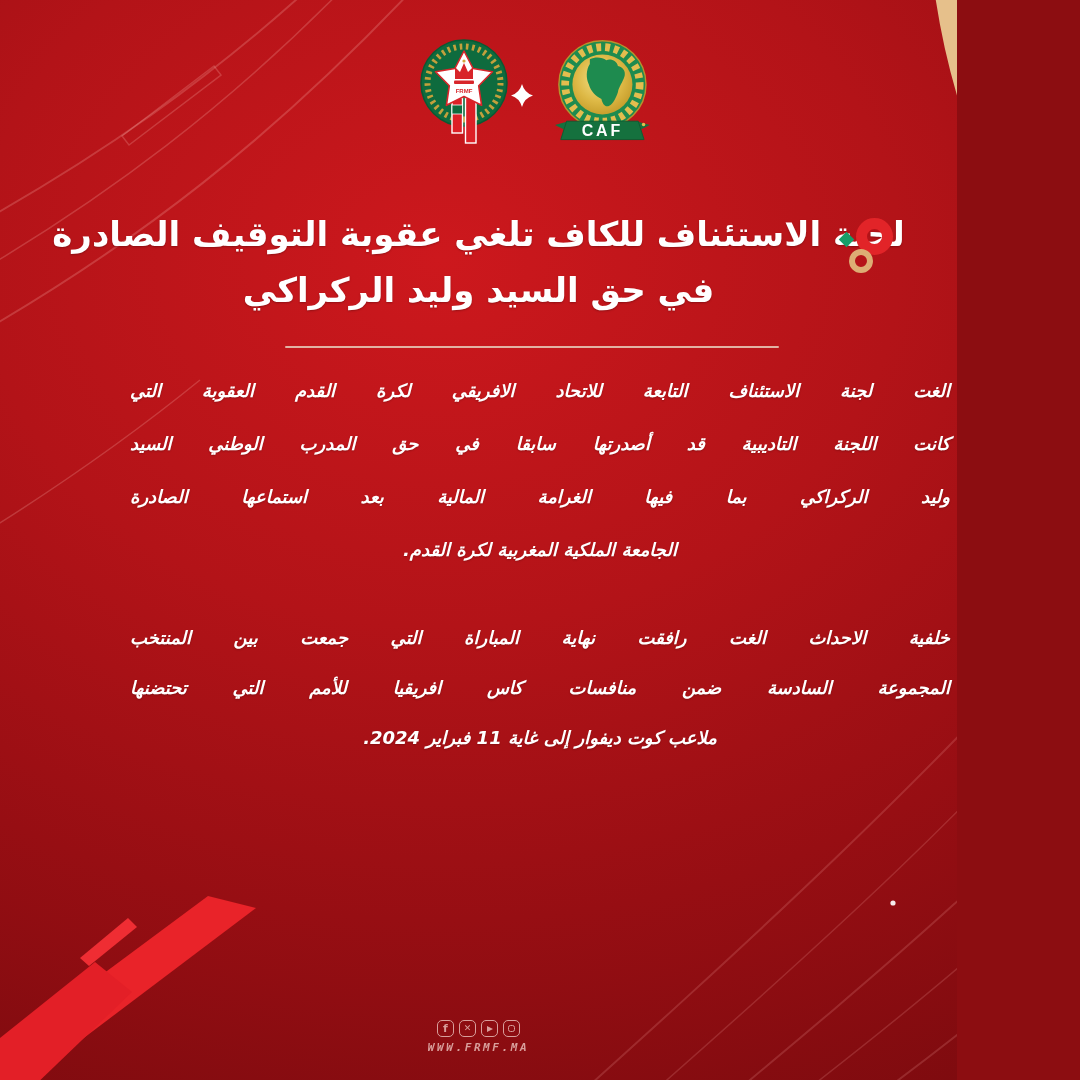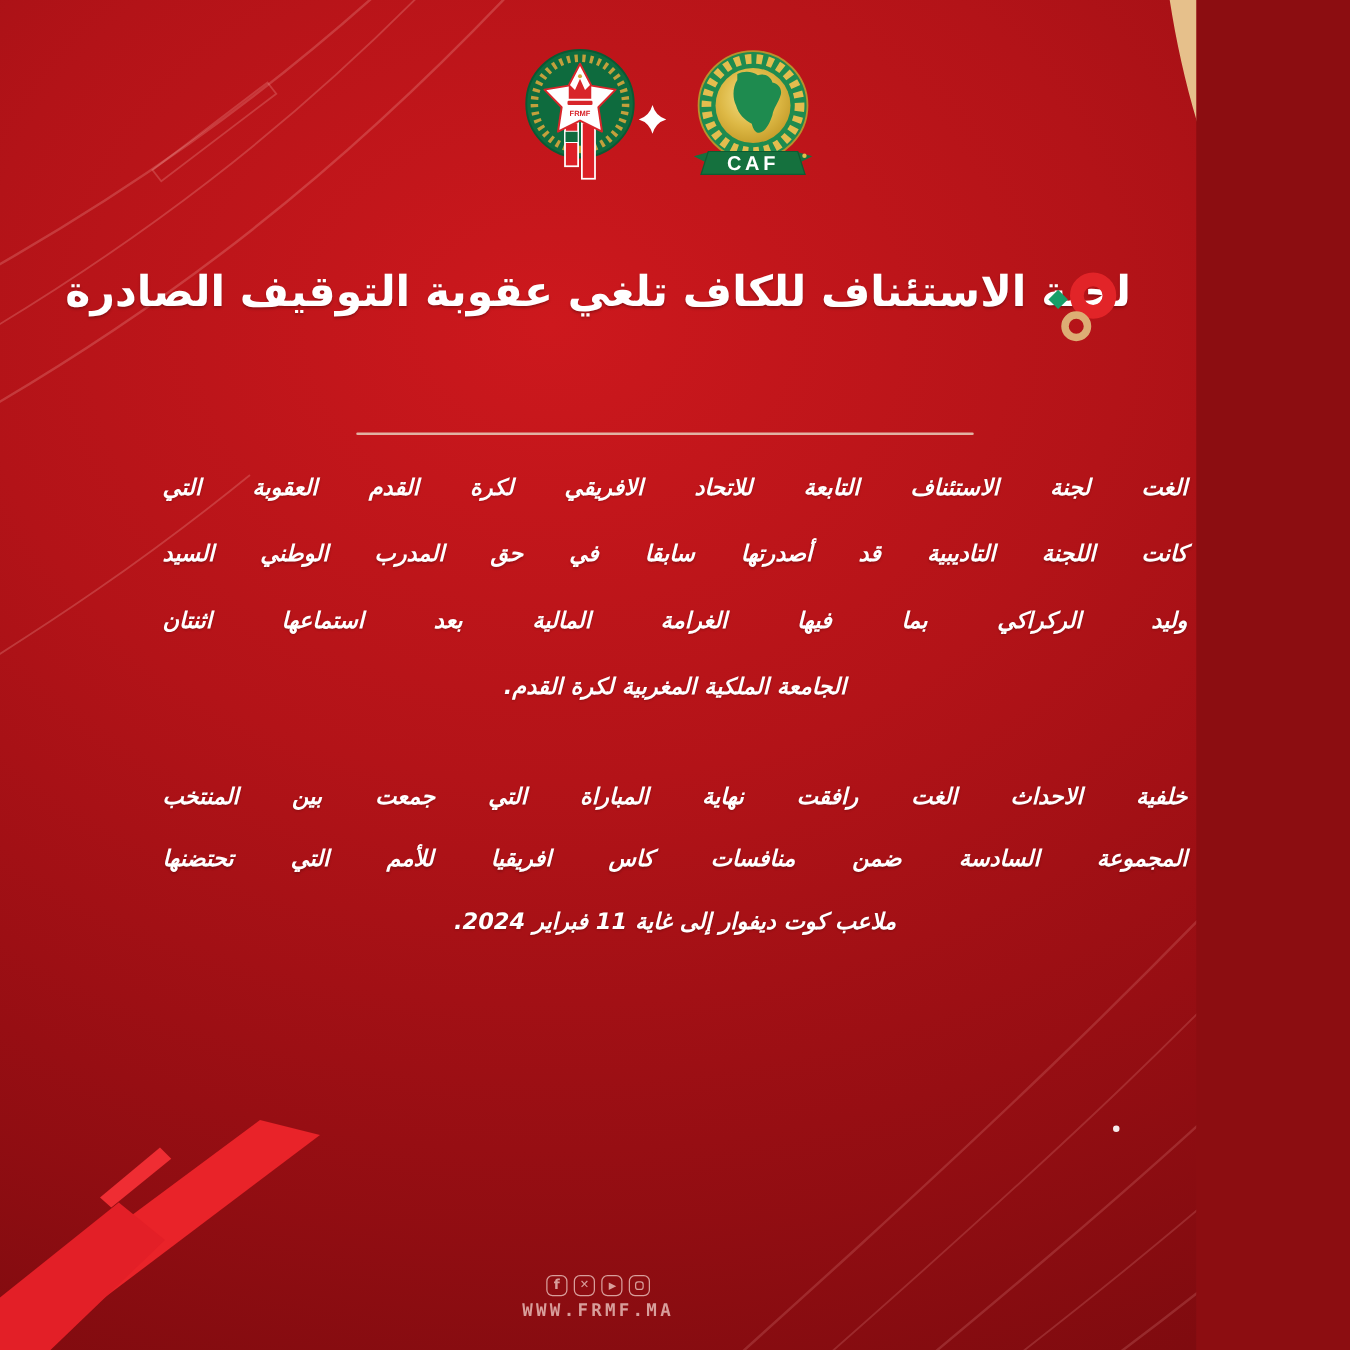--- a/index.html
+++ b/index.html
@@ -37,21 +37,21 @@
   .lastline{text-align:left;text-align-last:center;white-space:nowrap;}
   
   .footer{position:absolute;left:0;right:0;top:1020px;display:flex;flex-direction:column;align-items:center;gap:4px;color:#d89e9b;}
   .social-row{display:flex;gap:5px;}
   .sicon{width:17px;height:17px;border:1.6px solid currentColor;border-radius:5px;box-sizing:border-box;
          display:flex;align-items:center;justify-content:center;font-size:10px;font-weight:bold;line-height:1;}
   .sicon .fglyph{font-size:11px;transform:translateY(-0.5px);}
   .sicon .xglyph{font-size:9px;}
   .yt-tri{width:0;height:0;border-left:6px solid currentColor;border-top:3.8px solid transparent;border-bottom:3.8px solid transparent;margin-left:1px;}
   .ig-lens{width:7.5px;height:7.5px;border:1.5px solid currentColor;border-radius:2.5px;box-sizing:border-box;}
-  .site{font-size:14px;font-weight:bold;letter-spacing:2.6px;font-family:"DejaVu Sans Mono","DejaVu Sans",monospace;}
+  .site{font-size:11px;font-weight:bold;letter-spacing:2.6px;font-family:"DejaVu Sans Mono","DejaVu Sans",monospace;font-style:italic;}
 </style>
 </head>
 <body>
 
 <div class="canvas">
 
   <svg class="decor" width="1080" height="1080" viewBox="0 0 1080 1080" aria-hidden="true">
 
     <g stroke="rgba(255,195,185,0.22)" fill="none" stroke-width="2">
       <path d="M -70,250 C 90,165 220,75 350,-50"></path>
@@ -122,34 +122,35 @@
       <polygon points="8,92 22,88 20,98" fill="#15713e"></polygon>
       <polygon points="106,92 92,88 94,98" fill="#15713e"></polygon>
       <polygon points="20,88 94,88 100,107 14,107" fill="#15713e" stroke="#0f5c32" stroke-width="1"></polygon>
     </g>
     <text x="57" y="103" text-anchor="middle" font-size="16.5" font-weight="bold" fill="#ffffff" letter-spacing="3" font-family="Liberation Sans, sans-serif">CAF</text>
     <circle cx="99.5" cy="91.5" r="1.8" fill="#e3bd4e"></circle>
   </svg>
 
   <div class="title">
     <div class="tline">لجنة الاستئناف للكاف تلغي عقوبة التوقيف الصادرة</div>
+    <div class="tline">في حق السيد وليد الركراكي</div>
   </div>
 
   <div class="bullet">
     <div class="ring-red"></div>
     <div class="diamond-green"></div>
     <div class="ring-tan"></div>
   </div>
 
   <div class="divider"></div>
 
   <div class="para para-1">
     <div class="jline">الغت لجنة الاستئناف التابعة للاتحاد الافريقي لكرة القدم العقوبة التي</div>
     <div class="jline">كانت اللجنة التاديبية قد أصدرتها سابقا في حق المدرب الوطني السيد</div>
-    <div class="jline">وليد الركراكي بما فيها الغرامة المالية بعد استماعها اثنتان</div>
+    <div class="jline">وليد الركراكي بما فيها الغرامة المالية بعد استماعها الصادرة</div>
     <div class="lastline">الجامعة الملكية المغربية لكرة القدم.</div>
   </div>
 
   <div class="para para-2">
     <div class="jline">خلفية الاحداث الغت رافقت نهاية المباراة التي جمعت بين المنتخب</div>
     <div class="jline">المجموعة السادسة ضمن منافسات كاس افريقيا للأمم التي تحتضنها</div>
     <div class="lastline">ملاعب كوت ديفوار إلى غاية 11 فبراير 2024.</div>
   </div>
 
   <div class="footer">

